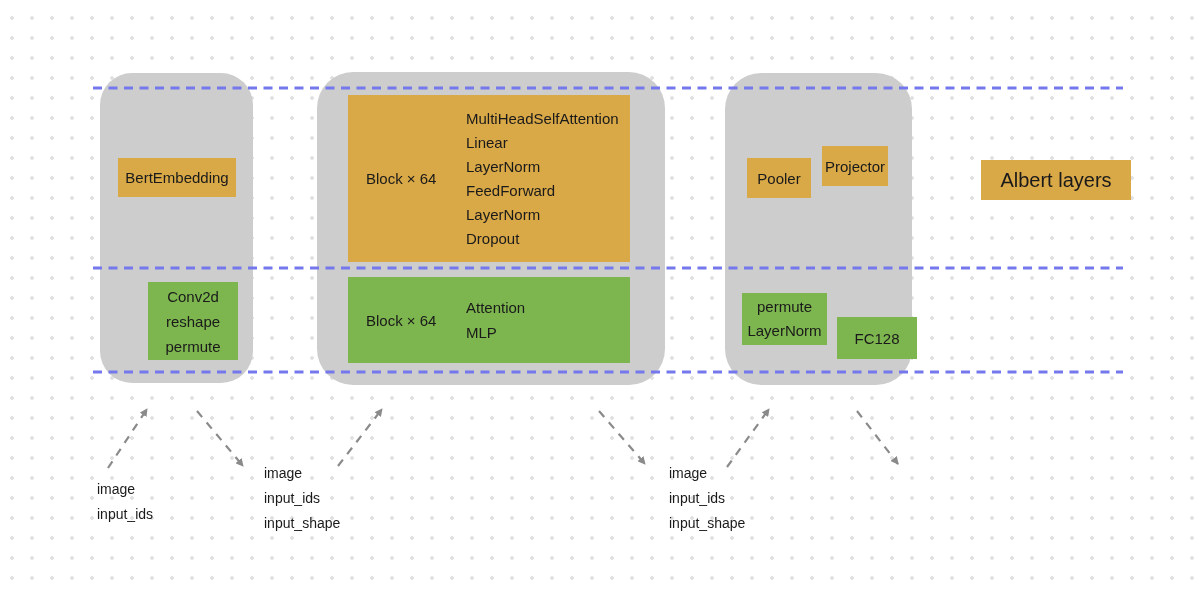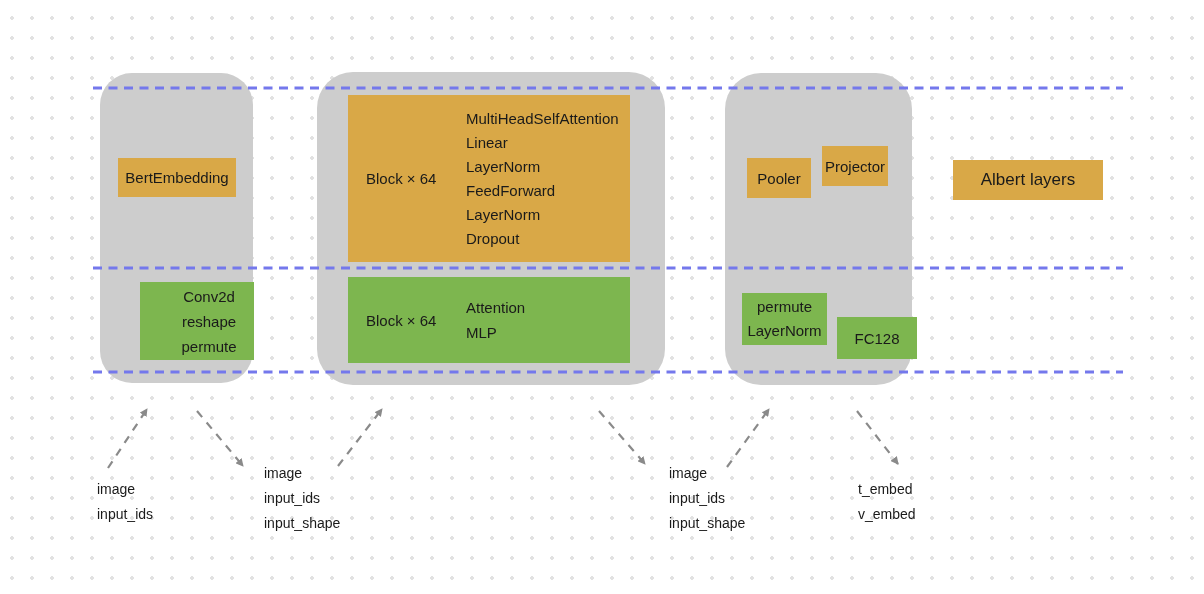--- a/index.html
+++ b/index.html
@@ -41,22 +41,23 @@
     flex: 0 0 100px;
     padding-left: 18px;
   }
   .layer-list { line-height: 24px; }
   .layer-list.wide { line-height: 25px; }
   .legend-box {
     position: absolute;
     display: flex;
     align-items: center;
     justify-content: center;
-    font-size: 17px;
+    font-size: 20px;
     z-index: 2;
+    margin-left: 28px;
   }
   .io-group {
     position: absolute;
     font-size: 14px;
     line-height: 25px;
     z-index: 2;
   }
   .overlay {
     position: absolute;
     left: 0; top: 0;
@@ -68,21 +69,21 @@
 </head>
 <body>
 
 <div class="canvas">
 
   <div class="panel" style="left:100px; top:73px; width:153px; height:310px; border-radius:32px;"></div>
   <div class="panel" style="left:317px; top:72px; width:348px; height:313px; border-radius:36px;"></div>
   <div class="panel" style="left:725px; top:73px; width:187px; height:312px; border-radius:36px;"></div>
 
   <div class="box albert" style="left:118px; top:158px; width:118px; height:39px;">BertEmbedding</div>
-  <div class="box vit multiline" style="left:140px; top:282px; width:90px; height:78px;padding-left:24px;">
+  <div class="box vit multiline" style="left:148px; top:282px; width:90px; height:78px;">
     <div>Conv2d</div>
     <div>reshape</div>
     <div>permute</div>
   </div>
 
   <div class="box albert blockrow" style="left:348px; top:95px; width:282px; height:167px;">
     <div class="block-label">Block × 64</div>
     <div class="layer-list">
       <div>MultiHeadSelfAttention</div>
       <div>Linear</div>
@@ -118,24 +119,20 @@
   <div class="io-group" style="left:264px; top:461px;">
     <div>image</div>
     <div>input_ids</div>
     <div>input_shape</div>
   </div>
   <div class="io-group" style="left:669px; top:461px;">
     <div>image</div>
     <div>input_ids</div>
     <div>input_shape</div>
   </div>
-  <div class="io-group" style="left:858px; top:477px;">
-    <div>t_embed</div>
-    <div>v_embed</div>
-  </div>
 
   <svg class="overlay" viewBox="0 0 1204 594">
     <defs>
       <marker id="ah" markerWidth="9" markerHeight="8" refX="7" refY="4" orient="auto" markerUnits="userSpaceOnUse">
         <path d="M0,0 L8,4 L0,8 Z" fill="#8a8a8a"></path>
       </marker>
     </defs>
     <g stroke="#7478ec" stroke-width="3" stroke-dasharray="9 6.5">
       <line x1="93" y1="88" x2="1123" y2="88"></line>
       <line x1="93" y1="268" x2="1123" y2="268"></line>

